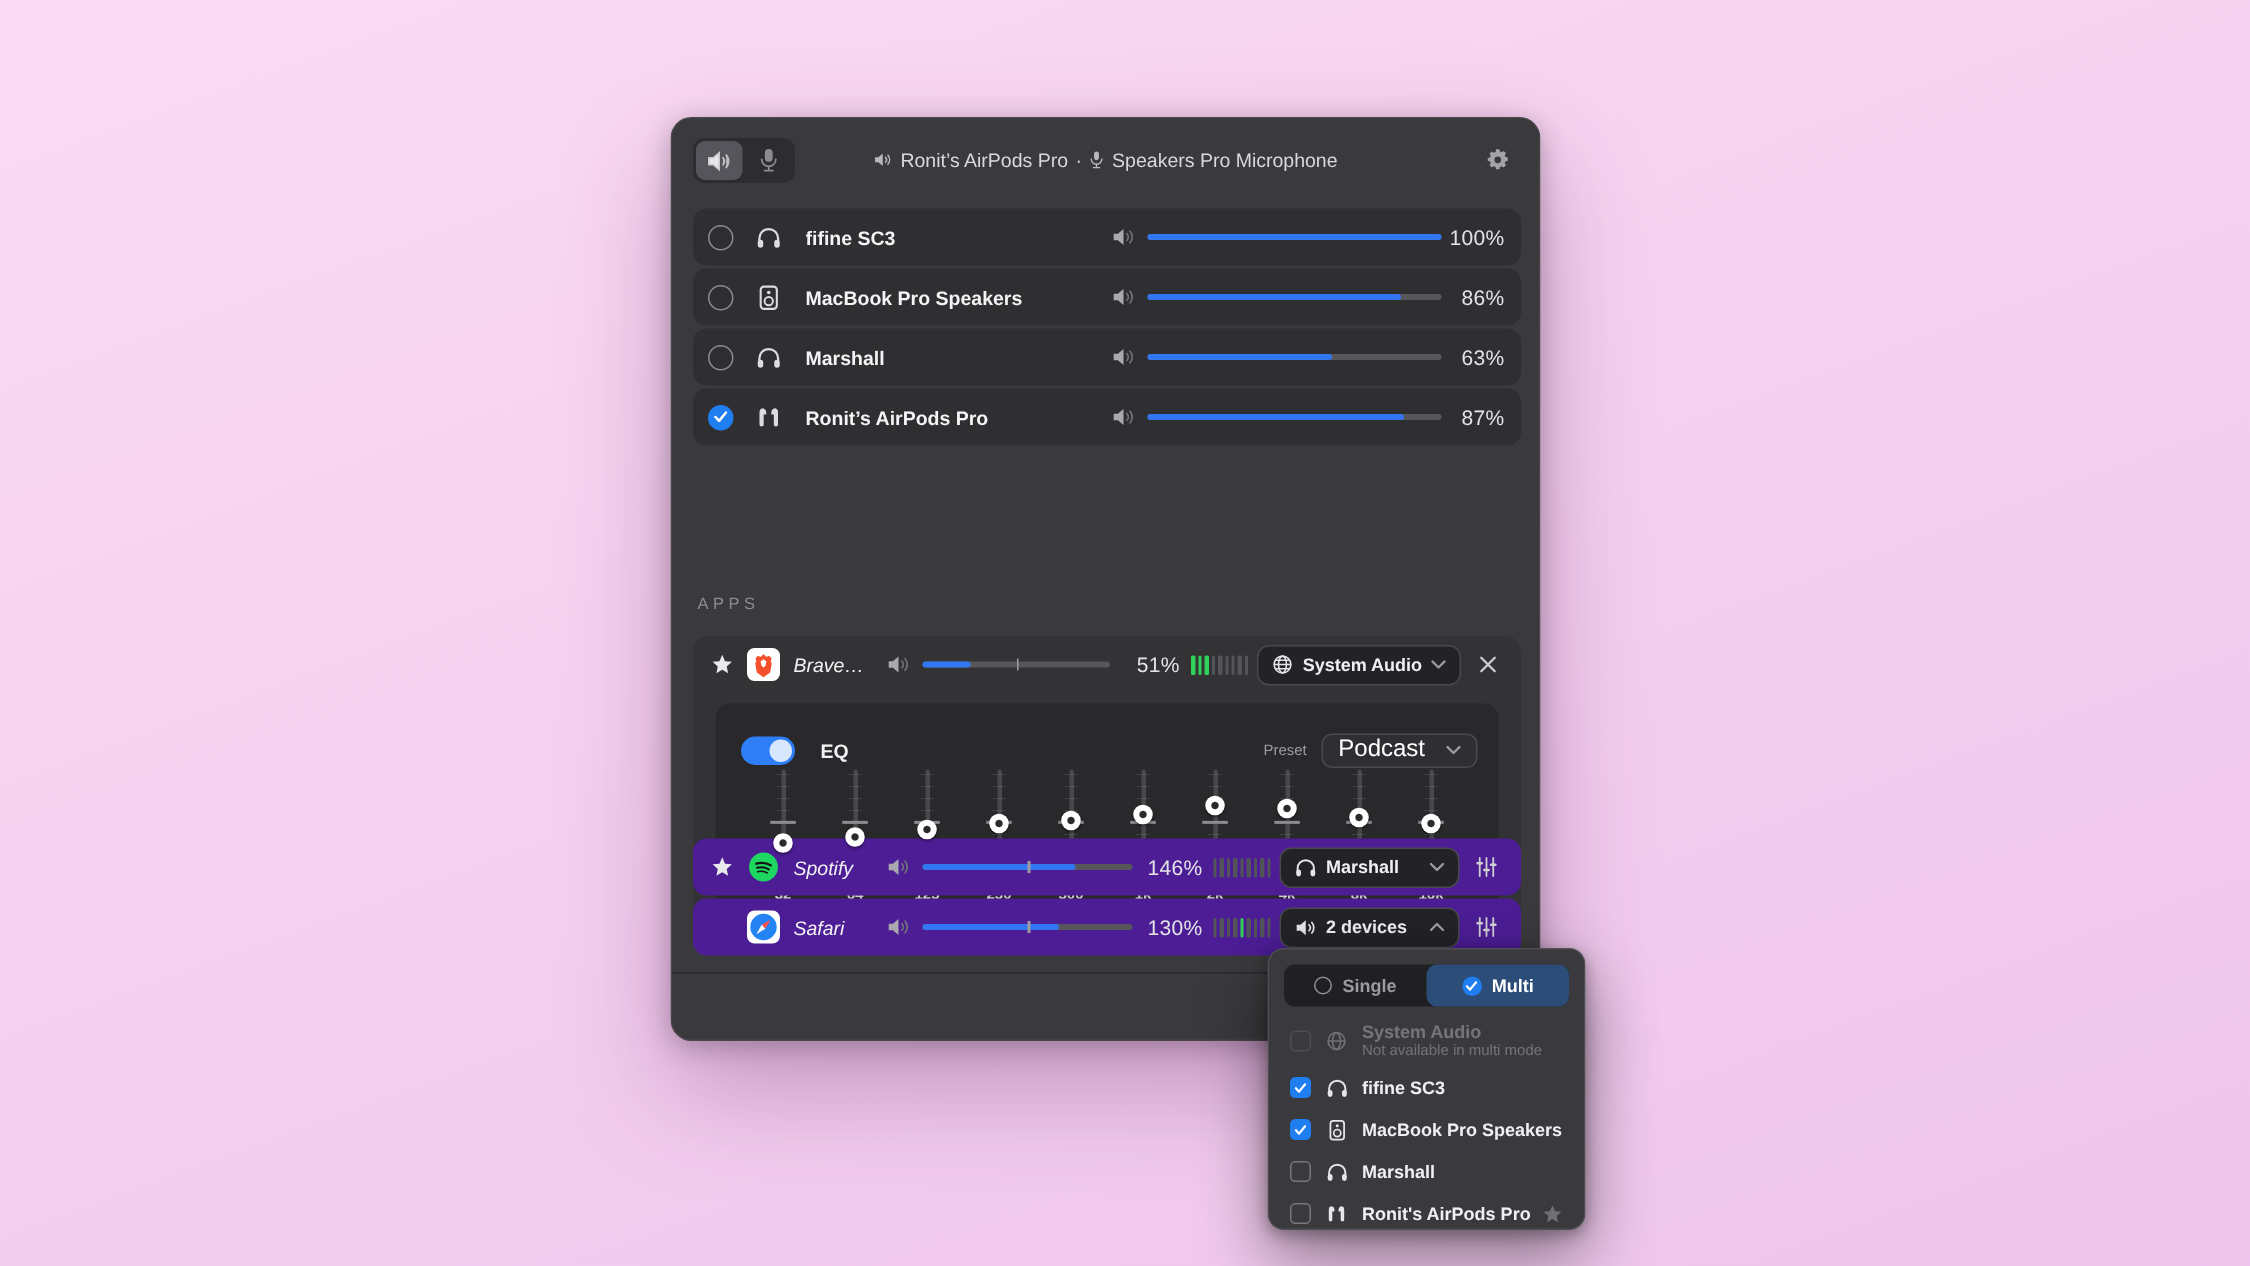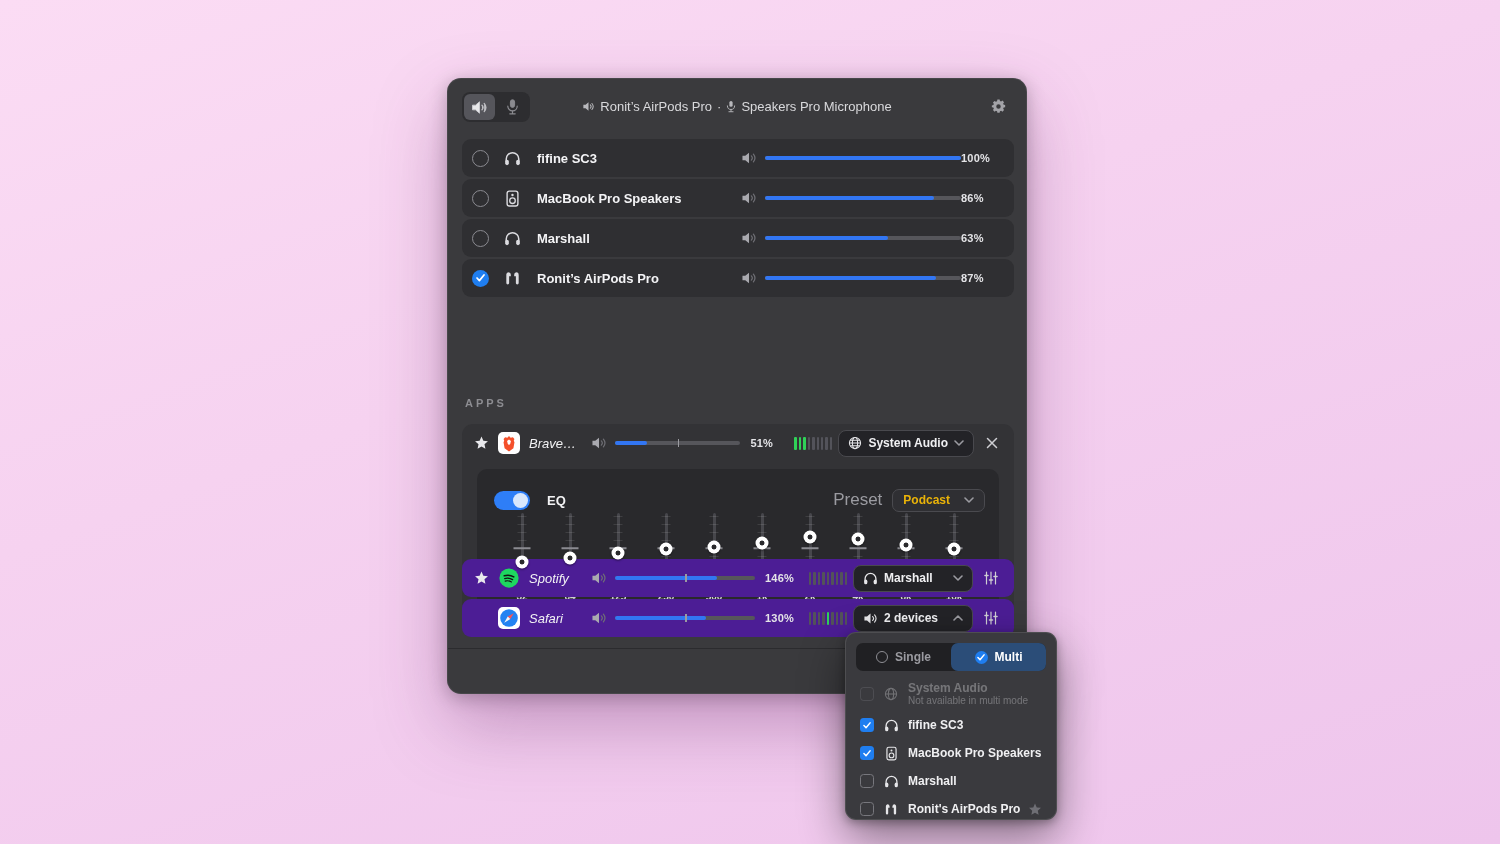--- a/index.html
+++ b/index.html
@@ -39,24 +39,24 @@
   .radio .check { display:none; }
   .radio.on { border:none; background:#1f7ef0; }
   .radio.on .check { display:block; }
   .dev-icon { width:34px; display:flex; justify-content:center; flex:0 0 auto; margin-left:6px; }
   .dev-name { color:#f4f4f6; font-size:13px; font-weight:700; margin-left:8px; flex:1 1 auto;
     white-space:nowrap; overflow:hidden; }
   .vol-icon { flex:0 0 auto; margin-right:8px; display:flex; }
   .slider { position:relative; height:4px; border-radius:2px; background:#56565b; flex:0 0 aupx; }
   .slider.dev { width:196px; }
   .slider .fill { position:absolute; left:0; top:0; bottom:0; border-radius:2px; background:#3276f3; }
-  .pct { width:42px; text-align:left; color:#e4e4e7; font-size:11px; flex:0 0 auto; letter-spacing:.2px;font-weight:bold; }
+  .pct { width:42px; text-align:right; color:#e4e4e7; font-size:14px; flex:0 0 auto; letter-spacing:.2px; }
   
   .apps-label { position:absolute; left:17px; top:318px; color:#8c8c91; font-size:11px;
-    font-weight:700; letter-spacing:3px; }
+    font-weight:400; letter-spacing:3px; }
   .app-group { position:absolute; left:14px; top:345px; width:552px; height:206px;
     background:#333336; border-radius:11px; }
   .app-row { height:38px; display:flex; align-items:center; padding:0 10px; }
   .app-row.standalone { position:absolute; left:14px; width:552px; background:#4c1d95; border-radius:9px; }
   .app-row.spotify { top:480px; }
   .app-row.safari { top:520px; }
   .star { width:18px; flex:0 0 auto; display:flex; justify-content:center; }
   .star svg { fill:#e9e9ec; }
   .star.hidden svg { visibility:hidden; }
   .app-icon { width:22px; height:22px; border-radius:5px; flex:0 0 auto; margin-left:8px;
@@ -77,24 +77,24 @@
   .mixer-btn { width:26px; height:24px; margin-left:5px; display:flex; align-items:center; justify-content:center; flex:0 0 auto; }
   
   .eq-panel { position:absolute; left:15px; top:45px; width:522px; height:153px;
     background:#29292c; border-radius:10px; }
   .eq-head { position:absolute; left:0; right:0; top:10px; height:42px; display:flex; align-items:center; padding:0 14px 0 17px; }
   .toggle { width:36px; height:19px; border-radius:10px; background:#55555a; position:relative; flex:0 0 auto; }
   .toggle.on { background:#2e7ef7; }
   .toggle .thumb { position:absolute; top:2px; left:2px; width:15px; height:15px; border-radius:50%; background:#fff; }
   .toggle.on .thumb { left:auto; right:2px; background:#d9e7fc; }
   .eq-label { color:#f2f2f4; font-size:13px; font-weight:600; margin-left:17px; flex:1 1 auto; }
-  .preset-label { color:#9b9ba1; font-size:17px; margin-right:10px;text-align:center; }
+  .preset-label { color:#9b9ba1; font-size:10px; margin-right:10px;text-align:center; }
   .preset-btn { height:23px; background:#2f2f33; border:1px solid #4a4a4f; border-radius:7px;
     display:flex; align-items:center; gap:14px; padding:0 10px; }
-  .preset-value { color:#eab308; font-size:12px; font-weight:700; }
+  .preset-value { color:#ffffff; font-size:16px; font-weight:400; }
   .eq-bands { position:absolute; left:21px; top:44px; display:flex; }
   .band { width:48px; display:flex; flex-direction:column; align-items:center; }
   .track { position:relative; width:3px; height:70px; border-radius:1.5px; background:#47474c; }
   .track::before { content:""; position:absolute; left:50%; top:3px; bottom:3px; width:9px; transform:translateX(-50%);
     background:repeating-linear-gradient(to bottom, rgba(255,255,255,0.10) 0 1px, transparent 1px 8px); }
   .zero { position:absolute; left:50%; top:50%; width:17px; height:1.5px; background:#8b8b91;
     transform:translate(-50%,-50%); }
   .knob { position:absolute; left:50%; top:50%; width:13px; height:13px; border-radius:50%;
     background:radial-gradient(circle at 50% 50%, #2a2a2d 0 2.1px, #ffffff 2.8px);
     box-shadow:0 1px 2px rgba(0,0,0,.5); z-index:2; }

